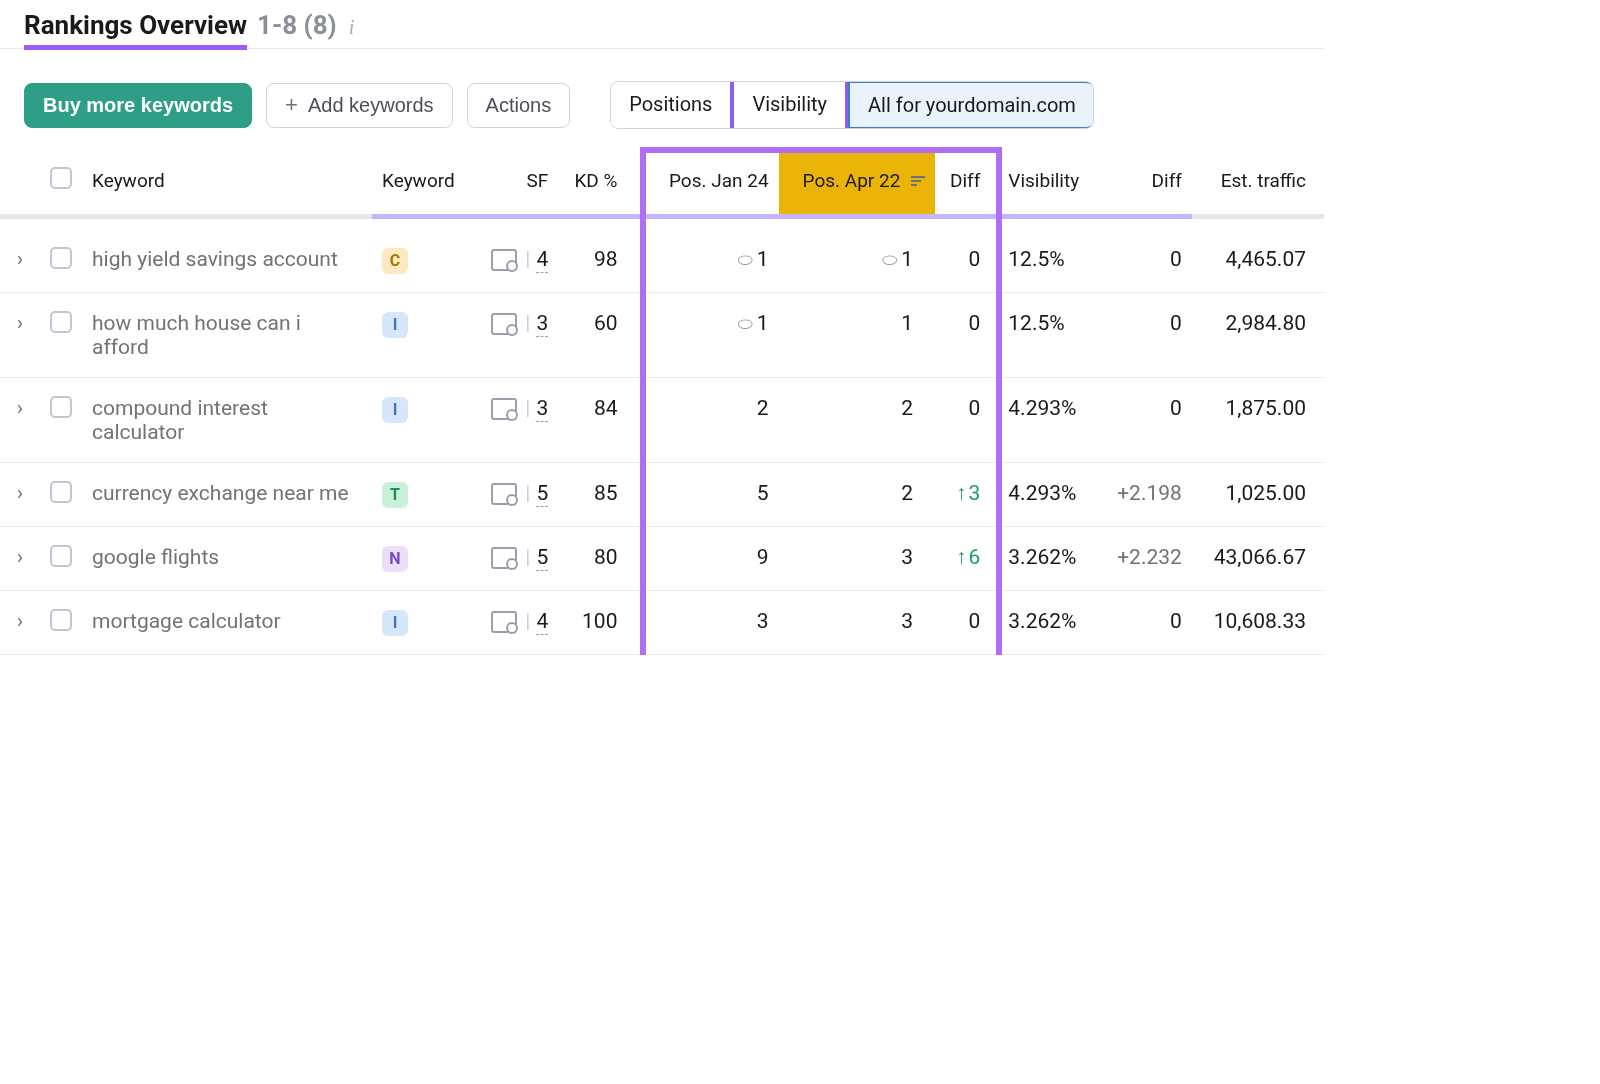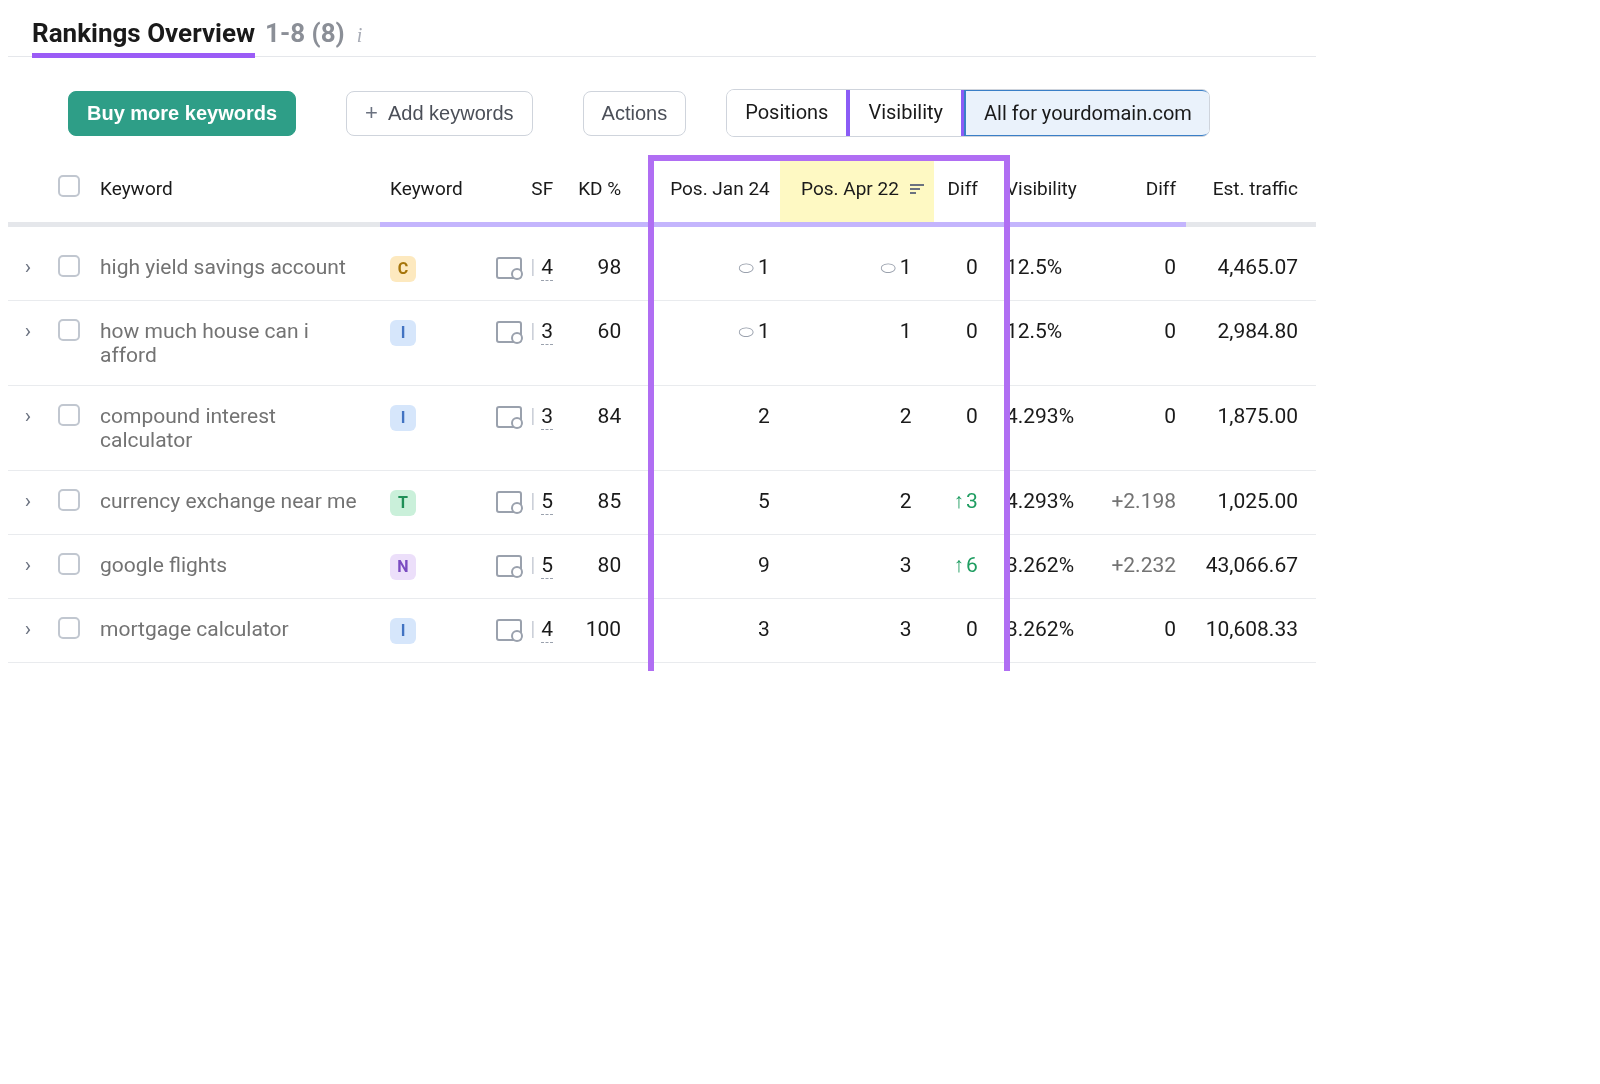--- a/index.html
+++ b/index.html
@@ -3,21 +3,21 @@
 <meta charset="utf-8">
 <style>
   * { box-sizing: border-box; }
   body {
     margin: 0;
     font-family: -apple-system, BlinkMacSystemFont, "Segoe UI", Roboto, Helvetica, Arial, sans-serif;
     background: #fff;
     color: #1a1a1a;
     font-size: 18px;
   }
-  .container { padding: 8px; width: 1324px; }
+  .container { padding: 0; width: 1324px; }
 
   
   .header {
     padding: 10px 24px 8px 24px;
     border-bottom: 1px solid #e5e7eb;
     display: flex;
     align-items: baseline;
     gap: 10px;
   }
   .header-title {
@@ -59,21 +59,20 @@
     border: 1px solid #cfd4dc;
     background: #fff;
     border-radius: 8px;
     padding: 10px 18px;
     font-size: 20px;
     cursor: pointer;
     display: inline-flex;
     align-items: center;
     gap: 10px;
     color: #4b4f58;
-    margin-left: 36px;
   }
   .btn-primary {
     background: #2e9e87;
     border-color: #2e9e87;
     color: #fff;
     font-weight: 600;
   }
   .btn-plus {
     font-size: 22px;
     color: #6b7280;
@@ -118,21 +117,21 @@
     text-align: left;
     font-weight: 400;
     color: #1a1a1a;
     padding: 20px 10px 20px 10px;
     font-size: 19px;
     border-bottom: 5px solid #c4b5fd;
     white-space: nowrap;
   }
   thead th.scroll-off { border-bottom-color: #e5e7eb; }
   thead th.num { text-align: right; }
-  thead th.sorted { background: #fef9c3; }
+  thead th.sorted { background: #eab308; }
   tbody td {
     padding: 18px 10px;
     border-bottom: 1px solid #e9ebee;
     vertical-align: top;
     font-size: 21px;
   }
   tbody td.num { text-align: right; }
   .row-first td { padding-top: 28px; }
 
   .chev-cell { width: 40px; text-align: center; color: #6b7280; }

